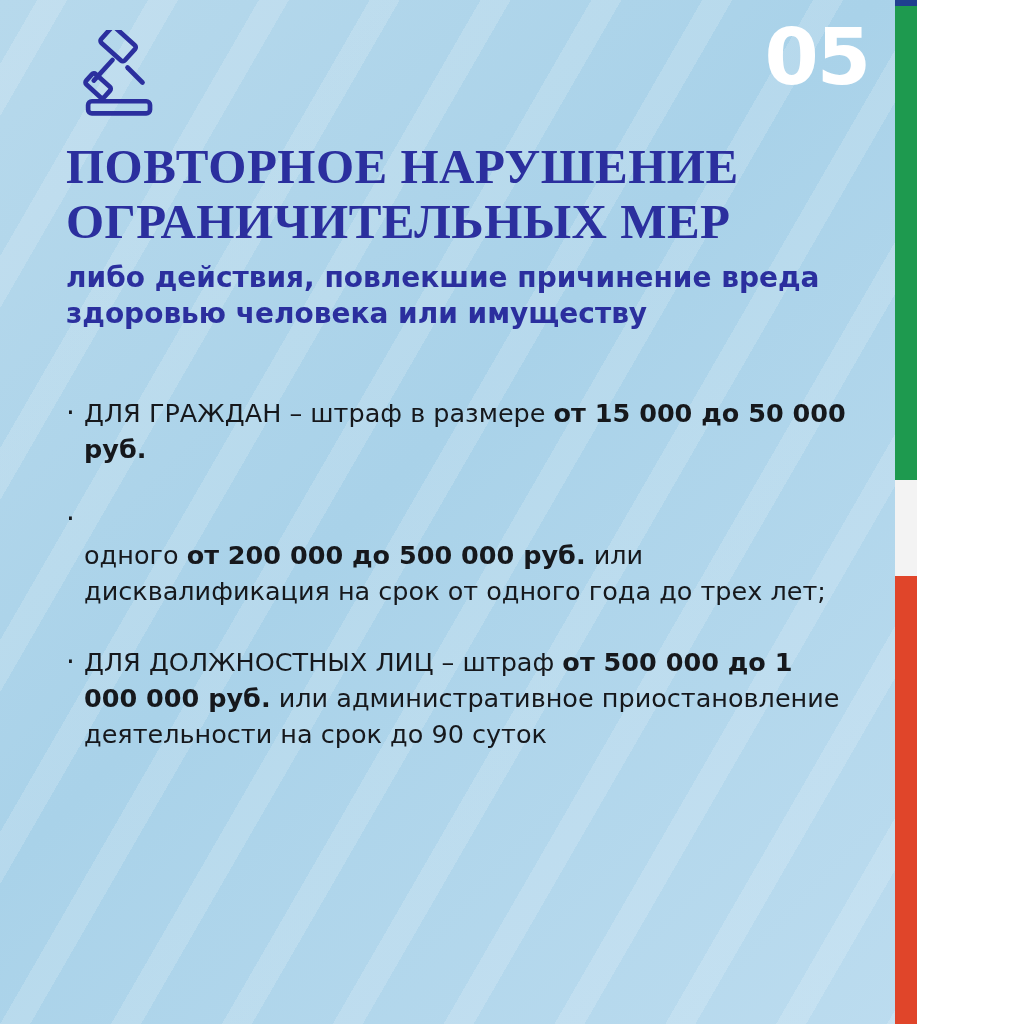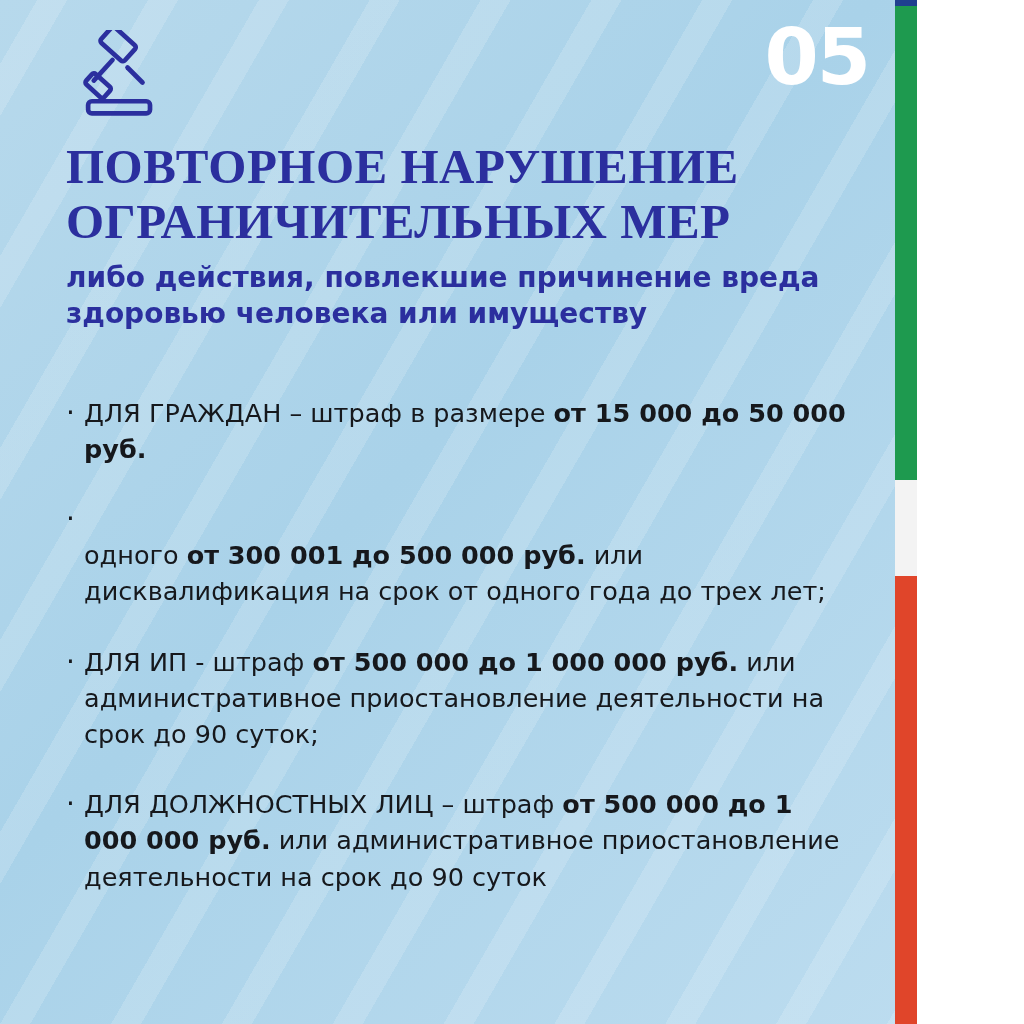--- a/index.html
+++ b/index.html
@@ -141,18 +141,17 @@
   </div>
 
   <div class="number-badge">05</div>
 
   <div class="content">
     <h1 class="title">ПОВТОРНОЕ НАРУШЕНИЕ ОГРАНИЧИТЕЛЬНЫХ МЕР</h1>
     <p class="subtitle">либо действия, повлекшие причинение вреда здоровью человека или имуществу</p>
 
     <div class="list">
       <div class="item"><span>ДЛЯ ГРАЖДАН – штраф в размере </span><b>от 15 000 до 50 000 руб.</b></div>
-      <div class="item"><br><span>одного </span><b>от 300 001 до 500 000 руб.</b><span> или  дисквалификация на срок от одного года до трех лет;</span></div>
-      <div class="item"><span>ДЛЯ ИП - штраф </span><b>от 500 000 до 1 000 000 руб.</b><span> или административное приостановление деятельности на срок до 90 суток;</span></div>
+      <div class="item"><br><span>одного </span><b>от 200 000 до 500 000 руб.</b><span> или  дисквалификация на срок от одного года до трех лет;</span></div>
       <div class="item"><span>ДЛЯ ДОЛЖНОСТНЫХ ЛИЦ – штраф </span><b>от 500 000 до 1 000 000 руб.</b><span> или административное приостановление деятельности на срок до 90 суток</span></div>
     </div>
   </div>
 </div>
 
 </body></html>

